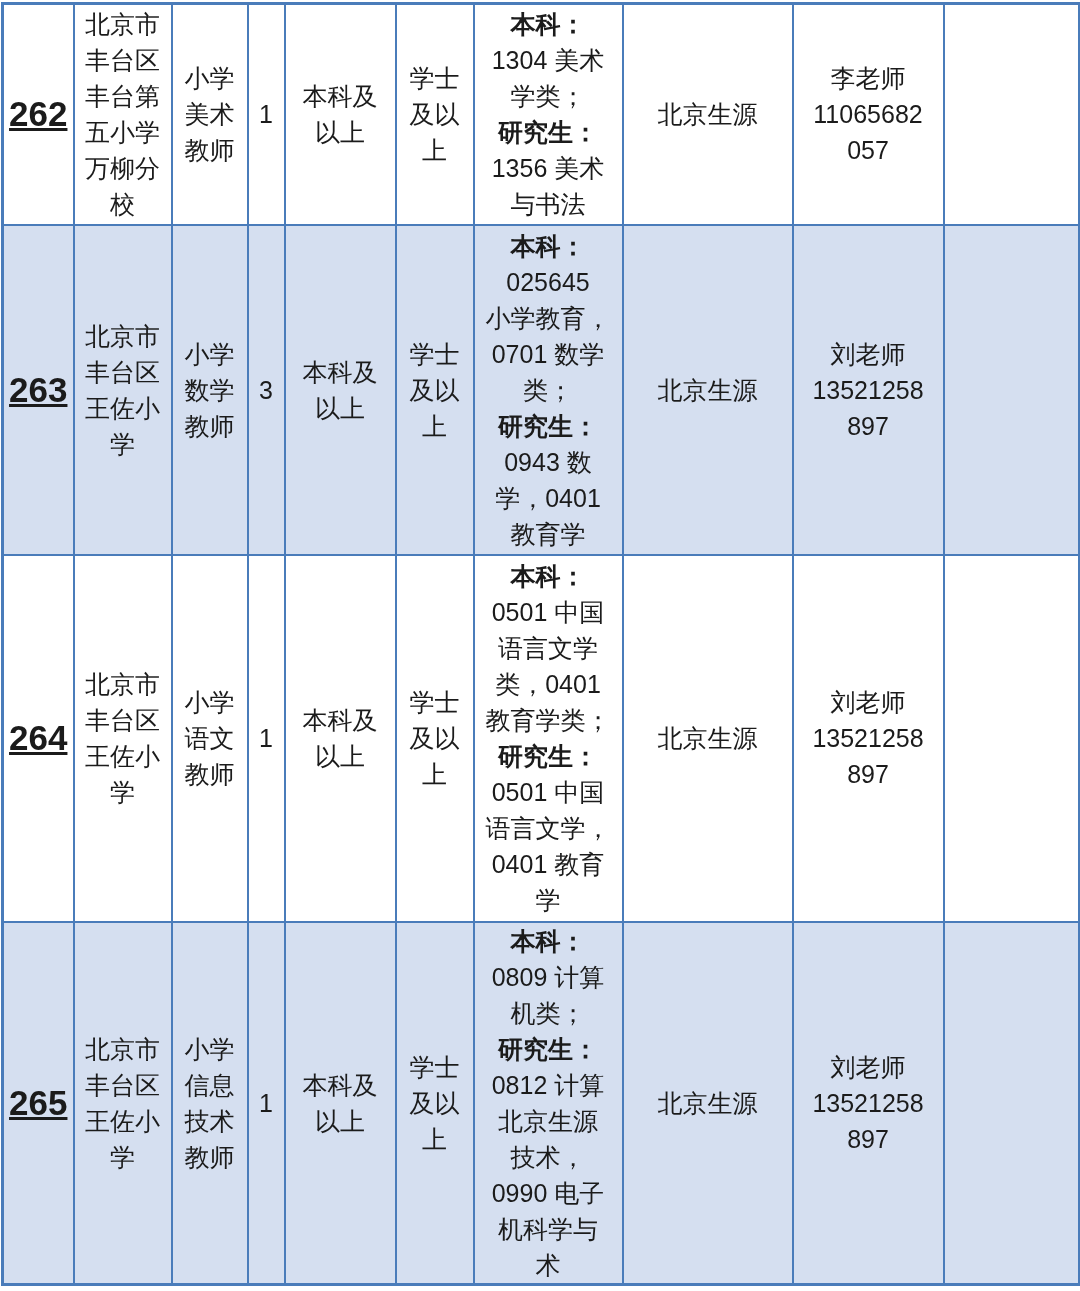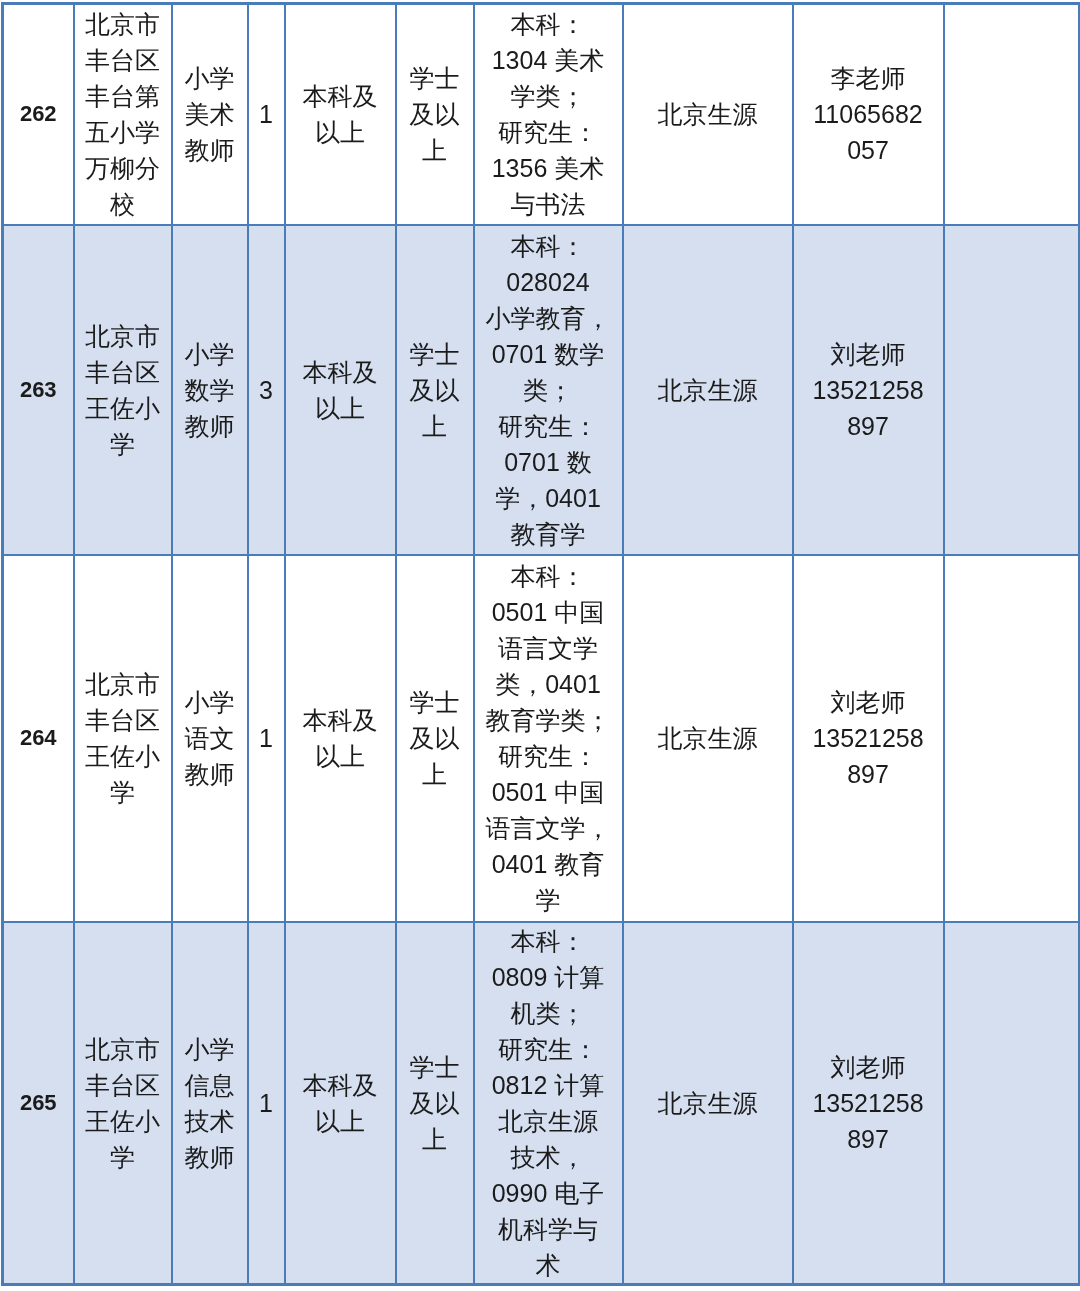--- a/index.html
+++ b/index.html
@@ -32,22 +32,22 @@
     line-height:36px;
     padding:0 2px;
     overflow:hidden;
     word-break:break-all;
   }
   tr.alt td{background:var(--alt);}
   tr.r0{height:221px;}
   tr.r1{height:330px;}
   tr.r2{height:367px;}
   tr.r3{height:362px;}
-  td.num{font-weight:700;font-size:22px;}
-  .bold{font-weight:400;}
+  td.num{font-weight:700;font-size:35px;text-decoration:underline;}
+  .bold{font-weight:700;}
 </style>
 </head>
 <body>
 
 <table class="recruit">
   <colgroup>
     <col style="width:71px">
     <col style="width:98px">
     <col style="width:76px">
     <col style="width:37px">
@@ -118,26 +118,26 @@
           <div>本科及</div>
           <div>以上</div>
         </td>
       <td>
           <div>学士</div>
           <div>及以</div>
           <div>上</div>
         </td>
       <td>
           <div class="bold">本科：</div>
-          <div>028024</div>
+          <div>025645</div>
           <div>小学教育，</div>
           <div>0701 数学</div>
           <div>类；</div>
           <div class="bold">研究生：</div>
-          <div>0701 数</div>
+          <div>0943 数</div>
           <div>学，0401</div>
           <div>教育学</div>
         </td>
       <td>北京生源</td>
       <td>
           <div>刘老师</div>
           <div>13521258</div>
           <div>897</div>
         </td>
       <td></td>

